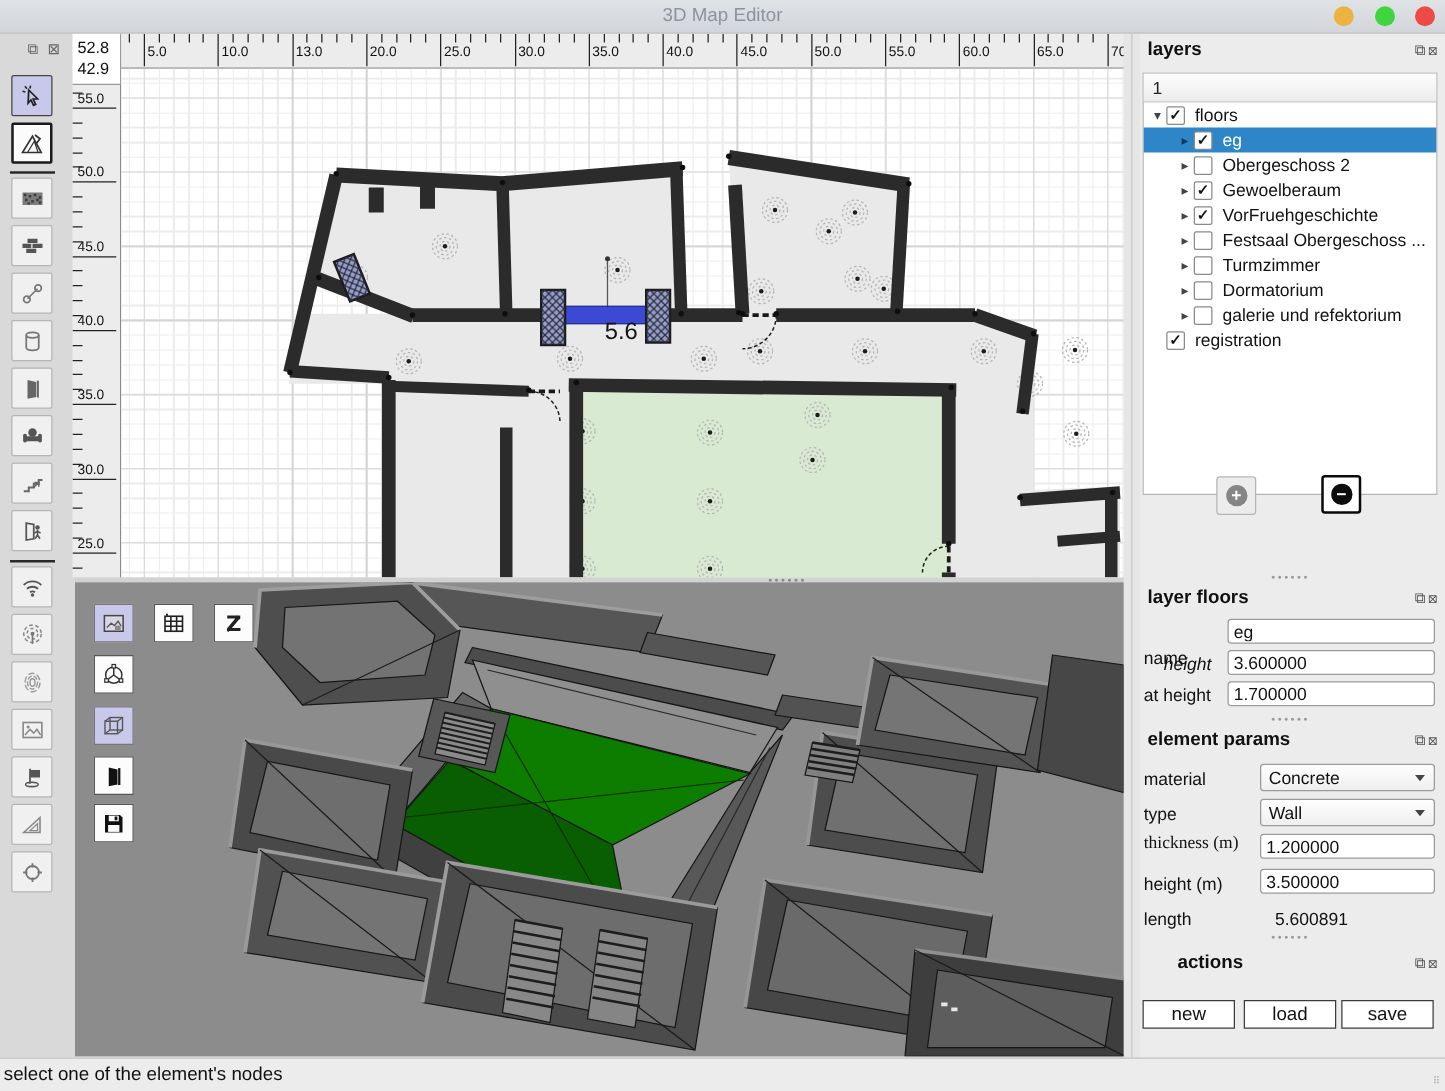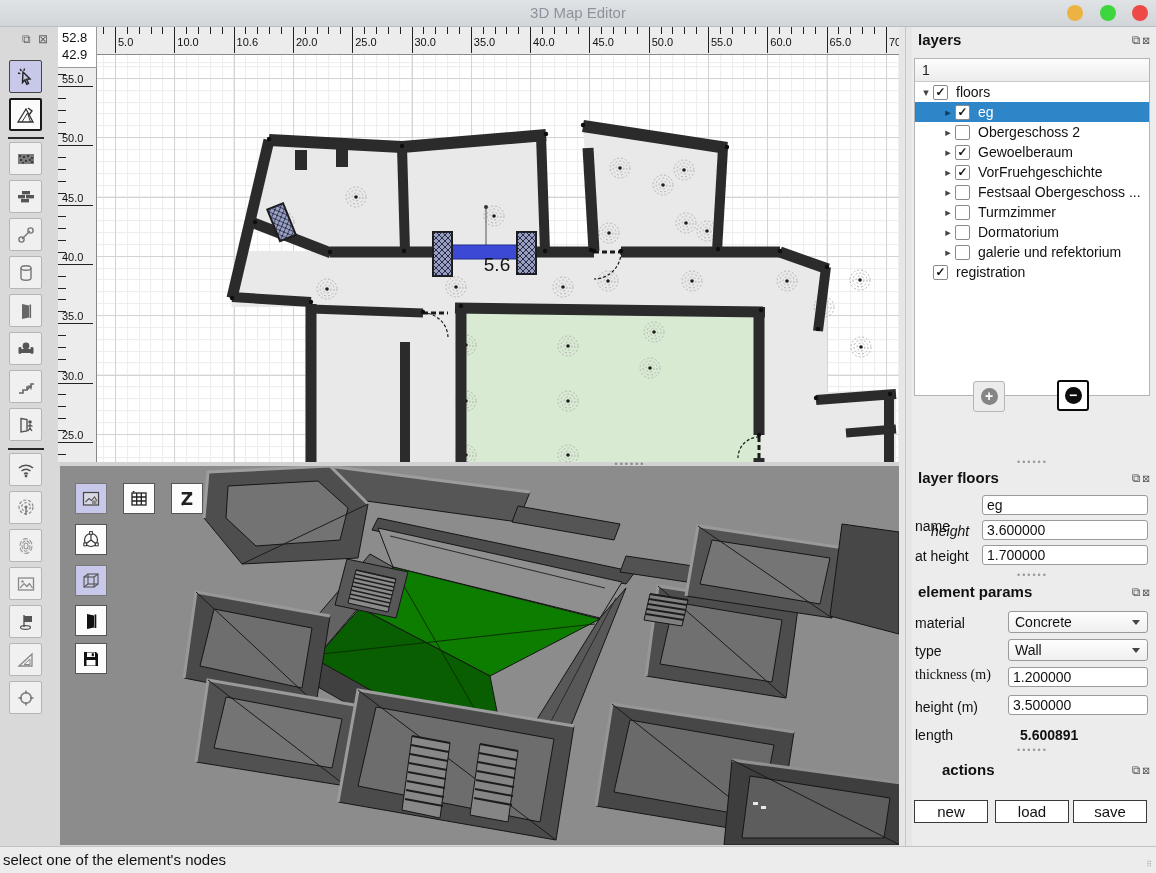--- a/index.html
+++ b/index.html
@@ -236,21 +236,21 @@
 <div id="ruler-corner" class="abs">
   <div>52.8</div>
   <div>42.9</div>
 </div>
 <div id="hruler" class="abs">
     <div class="htick" style="left: 18px; height: 26px;"></div>
     <span class="hlab" style="left: 21px;">5.0</span>
     <div class="htick" style="left: 77.3px; height: 26px;"></div>
     <span class="hlab" style="left: 80.3px;">10.0</span>
     <div class="htick" style="left: 136.6px; height: 26px;"></div>
-    <span class="hlab" style="left: 139.6px;">10.6</span>
+    <span class="hlab" style="left: 139.6px;">13.0</span>
     <div class="htick" style="left: 195.9px; height: 26px;"></div>
     <span class="hlab" style="left: 198.9px;">20.0</span>
     <div class="htick" style="left: 255.2px; height: 26px;"></div>
     <span class="hlab" style="left: 258.2px;">25.0</span>
     <div class="htick" style="left: 314.5px; height: 26px;"></div>
     <span class="hlab" style="left: 317.5px;">30.0</span>
     <div class="htick" style="left: 373.8px; height: 26px;"></div>
     <span class="hlab" style="left: 376.8px;">35.0</span>
     <div class="htick" style="left: 433.1px; height: 26px;"></div>
     <span class="hlab" style="left: 436.1px;">40.0</span>
@@ -842,21 +842,21 @@
     </div>
     <div class="frow-label" style="left:3px;top:64px;">type</div>
     <div class="fselect" style="left:96px;top:60px;width:140px;">
       <span>Wall</span><span class="selarrow"></span>
     </div>
     <div class="frow-label" style="left:3px;top:88px;font-family:Liberation Serif, serif;">thickness (m)</div>
     <input class="finput" style="left: 96px; top: 88px; width: 140px;" value="1.200000">
     <div class="frow-label" style="left:3px;top:120px;">height (m)</div>
     <input class="finput" style="left: 96px; top: 116px; width: 140px;" value="3.500000">
     <div class="frow-label" style="left:3px;top:148px;text-align:center;">length</div>
-    <div class="frow-label" style="left:108px;top:148px;font-weight:bold;">5.600891</div>
+    <div class="frow-label" style="left:108px;top:148px;">5.600891</div>
   </div>
   <div class="splitdots" style="left:105px;top:718px;">••••••</div>
 
   <div class="abs" style="left:0;top:730px;width:244px;">
     <div class="ptitle abs" style="left:6px;top:4px;margin-left:24px;">actions</div>
     <div class="picons" style="top:6px;"><span>⧉</span><span>⊠</span></div>
     <div class="abtn" style="left:2px;top:43px;">new</div>
     <div class="abtn" style="left:83px;top:43px;">load</div>
     <div class="abtn" style="left:161px;top:43px;">save</div>
   </div>

